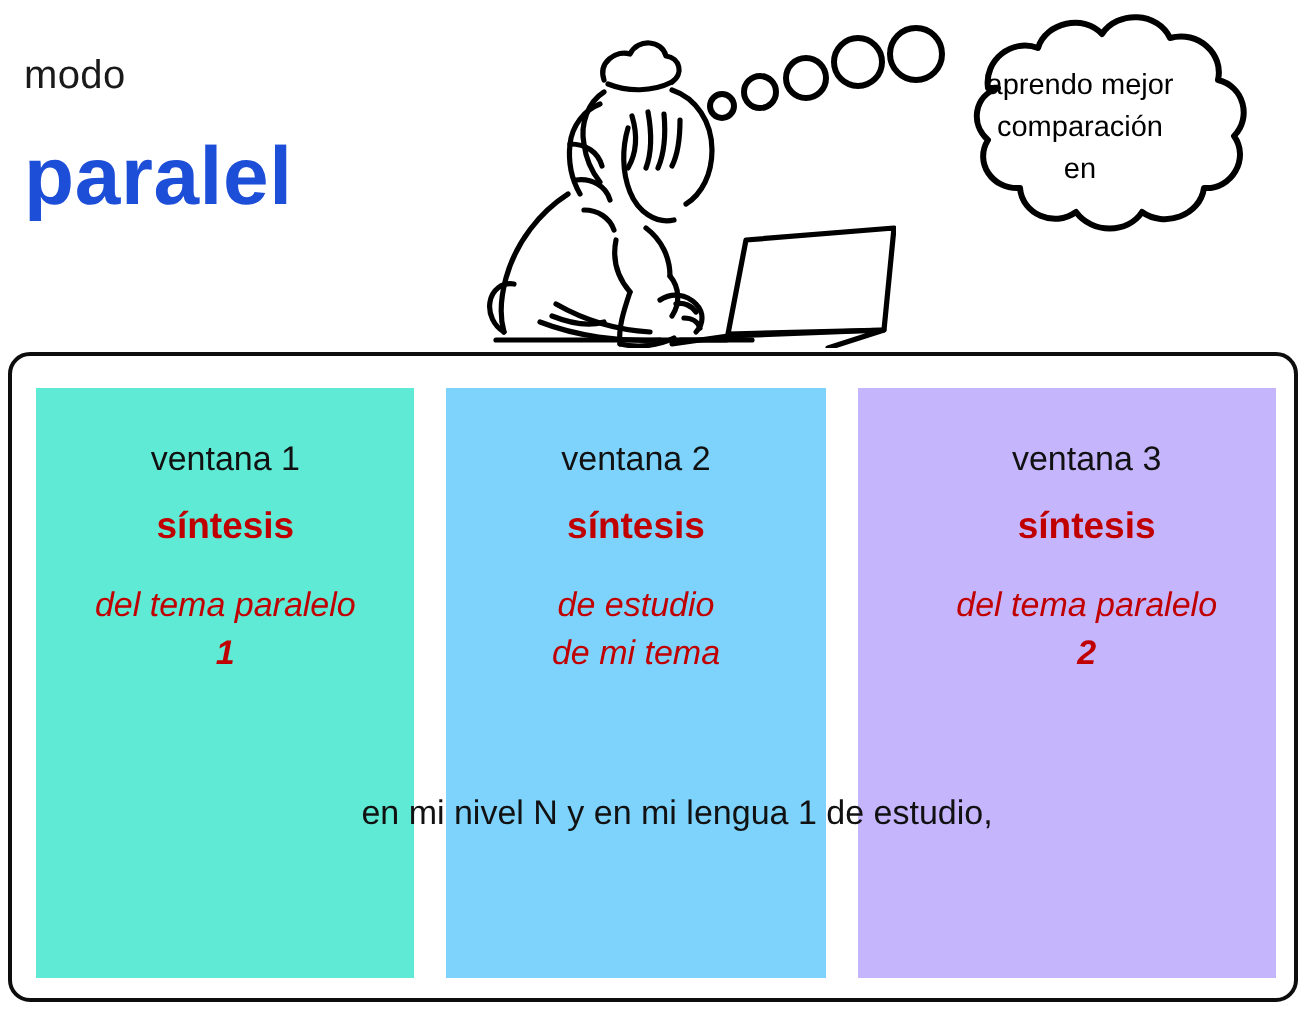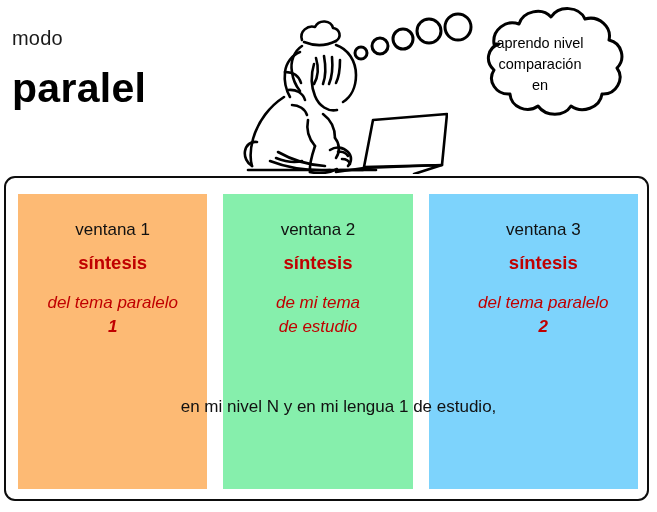--- a/index.html
+++ b/index.html
@@ -27,21 +27,21 @@
     left: 12px; top: 27px;
     font-size: 20px;
     color: #1a1a1a;
     letter-spacing: 0.2px;
   }
   #mode-name {
     position: absolute;
     left: 12px; top: 65px;
     font-size: 41px;
     font-weight: bold;
-    color: #000000;
+    color: #1d4ed8;
     letter-spacing: 0.3px;
   }
 
   
   #illustration {
     position: absolute;
     left: 218px; top: 2px;
     width: 230px; height: 172px;
   }
   #thought-bubble {
@@ -77,23 +77,23 @@
     width: 620px;
     height: 295px;
     display: flex;
     gap: 16px;
   }
   .column {
     flex: 1 1 0;
     height: 100%;
     text-align: center;
   }
-  .col-1 { background: #fdba74; }
-  .col-2 { background: #86efac; }
-  .col-3 { background: #7dd3fc; padding-left: 20px; }
+  .col-1 { background: #5eead4; }
+  .col-2 { background: #7dd3fc; }
+  .col-3 { background: #c4b5fd; padding-left: 20px; }
 
   .col-title {
     margin-top: 26px;
     font-size: 17px;
     color: #111111;
   }
   .col-sintesis {
     margin-top: 12px;
     font-size: 18.5px;
     font-weight: bold;
@@ -194,21 +194,21 @@
              c13 3 17 19 8 28
              c8 11 -1 27 -15 26
              c-2 14 -20 20 -31 12
              c-7 11 -25 11 -33 0
              c-11 8 -27 1 -28 -12
              c-14 1 -23 -13 -16 -24
              c-9 -8 -7 -22 5 -26 Z" fill="#ffffff" stroke="#000000" stroke-width="3" stroke-linejoin="round"></path>
   </svg>
 
   <div id="bubble-text">
-    <span>aprendo  nivel</span>
+    <span>aprendo  mejor</span>
     <span>comparación</span>
     <span>en</span>
   </div>
 </div>
 
 <div id="panel-box">
 
   <div id="columns">
 
     <div class="column col-1">
@@ -217,22 +217,22 @@
       <div class="col-desc">
         <span>del tema paralelo</span>
         <span class="num">1</span>
       </div>
     </div>
 
     <div class="column col-2">
       <div class="col-title">ventana 2</div>
       <div class="col-sintesis">síntesis</div>
       <div class="col-desc">
+        <span>de estudio</span>
         <span>de mi tema</span>
-        <span>de estudio</span>
       </div>
     </div>
 
     <div class="column col-3">
       <div class="col-title">ventana 3</div>
       <div class="col-sintesis">síntesis</div>
       <div class="col-desc">
         <span>del tema paralelo</span>
         <span class="num">2</span>
       </div>

